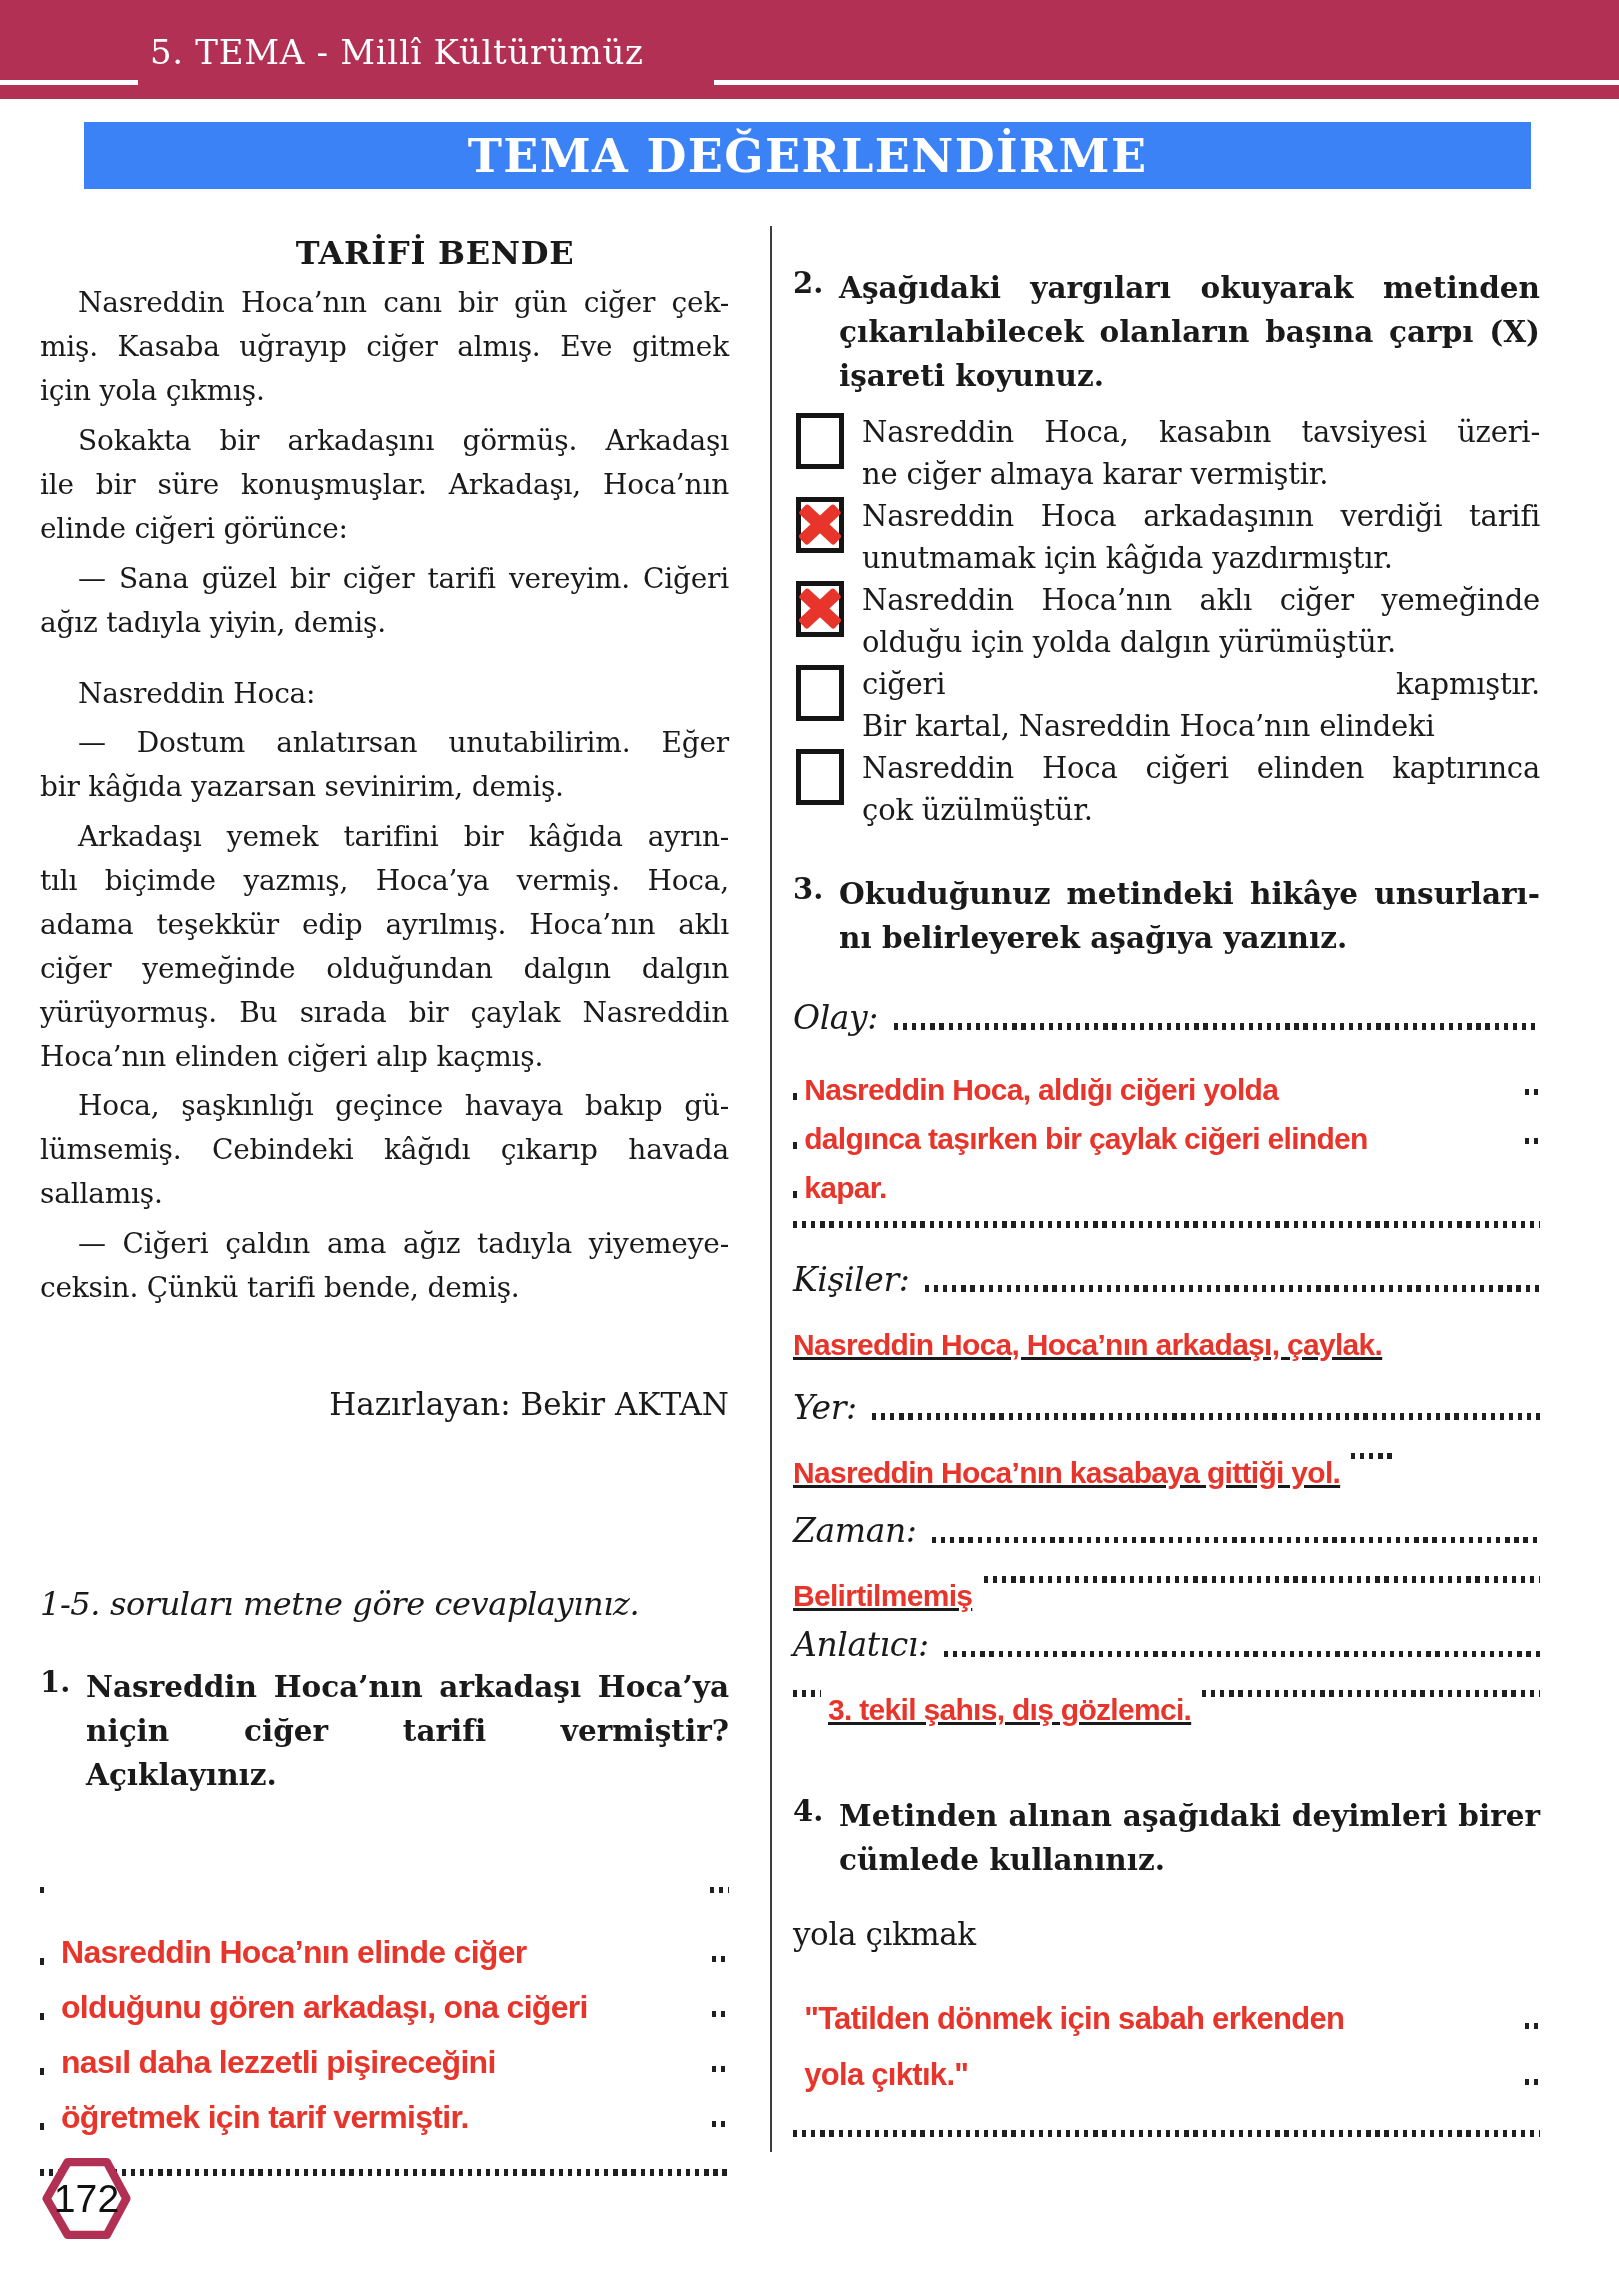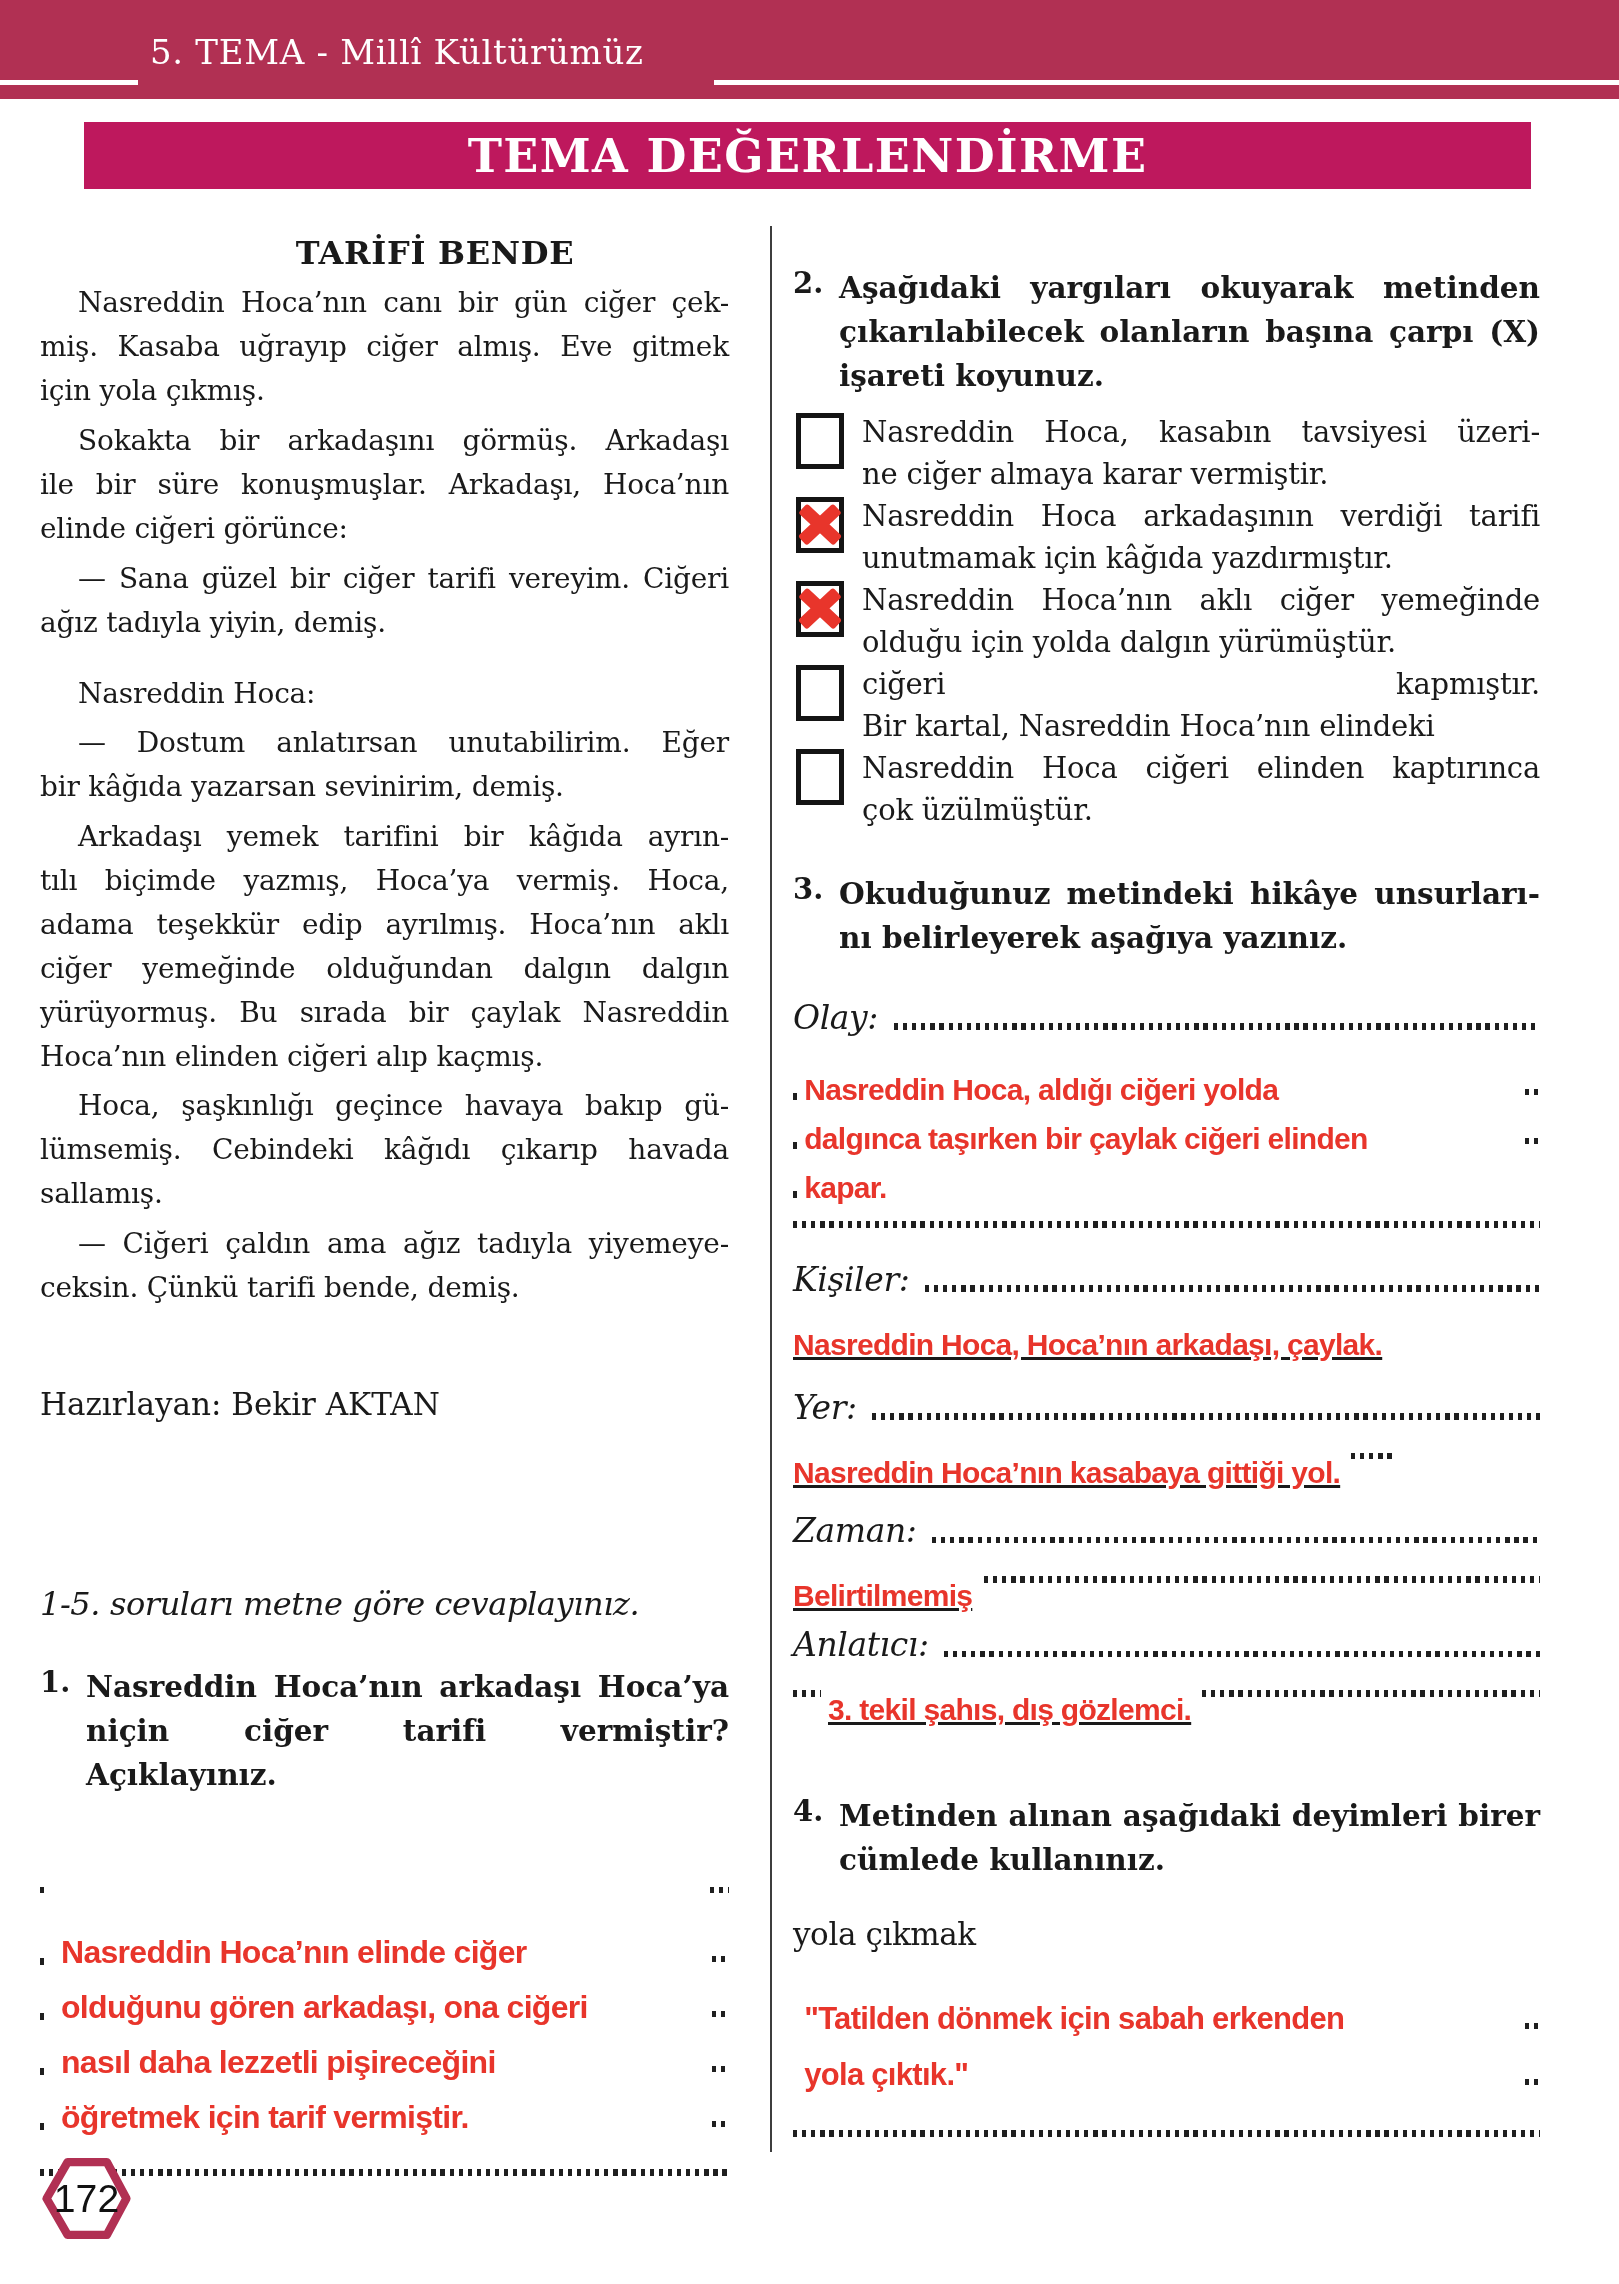--- a/index.html
+++ b/index.html
@@ -8,21 +8,21 @@
 
   
   .header{position:absolute;top:0;left:0;width:1620px;height:99px;background:#b13053;}
   .hline{position:absolute;top:80px;height:4.9px;background:#ffffff;}
   .hline.left{left:0;width:138px;}
   .hline.right{left:714px;right:0;}
   .header-title{position:absolute;top:32px;left:150px;font-size:34px;line-height:41px;color:#ffffff;
                 letter-spacing:0.7px;white-space:nowrap;}
 
   
-  .banner{position:absolute;top:122px;left:84px;width:1447px;height:67px;background:#be185d;
+  .banner{position:absolute;top:122px;left:84px;width:1447px;height:67px;background:#3b82f6;
           display:flex;align-items:center;justify-content:center;}
   .banner-title{font-size:46px;font-weight:bold;color:#ffffff;letter-spacing:1.4px;white-space:nowrap;}
 
   
   .divider{position:absolute;left:770px;top:226px;width:2.1px;height:1926px;background:#3d3d3d;}
 
   
   .dotline,.dots,.fragstrip{background-image:repeating-linear-gradient(90deg,#1f1f1f 0 4.2px,transparent 4.2px 9.1px);}
   .dotline{height:6.3px;}
   .dots{height:6.3px;}
@@ -31,21 +31,21 @@
 
   
   .col-left{position:absolute;left:40px;top:228px;width:689px;}
   .story-title{text-align:center;padding-left:101px;font-size:32px;font-weight:bold;letter-spacing:0.7px;
                margin:5.6px 0 9.8px 0;}
   .para{font-size:28px;line-height:44px;letter-spacing:-0.2px;margin-bottom:5.6px;}
   .para .line{text-align:justify;text-align-last:justify;}
   .para .line:first-child{text-indent:38px;}
   .para .line:last-child{text-align-last:left;}
   .para.gap-after{margin-bottom:27px;}
-  .author{font-size:31px;margin-top:76px;}
+  .author{font-size:31px;margin-top:76px;text-align:right;}
   .instructions{font-size:32px;font-style:italic;margin-top:163px;letter-spacing:-0.4px;}
 
   .q{position:relative;padding-left:46px;margin-top:42px;font-weight:bold;}
   .qnum{position:absolute;left:0;top:0;font-size:29px;font-weight:bold;}
   .qtext{font-size:29px;line-height:44px;}
   .qtext .qline{text-align:justify;text-align-last:justify;}
   .qtext .qline:last-child{text-align-last:left;}
   .q.q1 .qtext .qline:last-child{text-align-last:justify;}
 
   .frag-row{display:flex;justify-content:space-between;margin-top:90px;}

